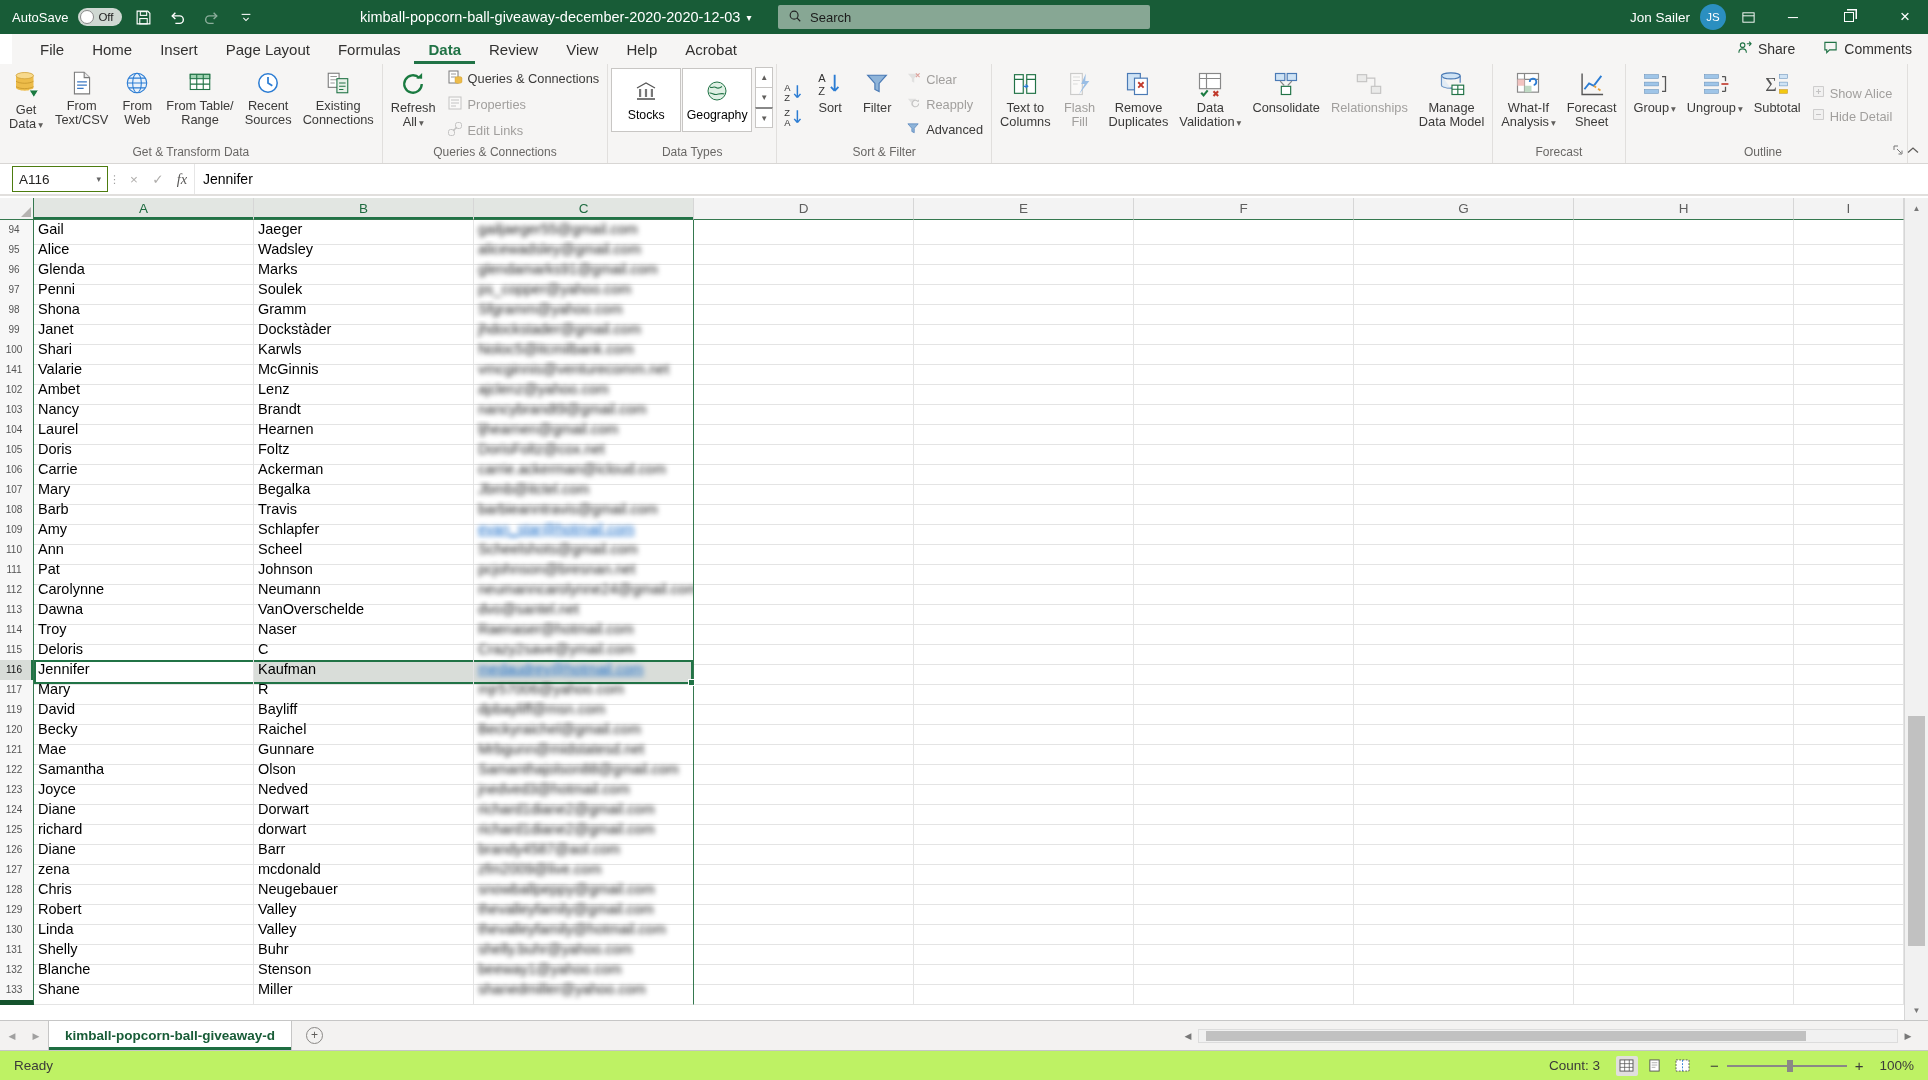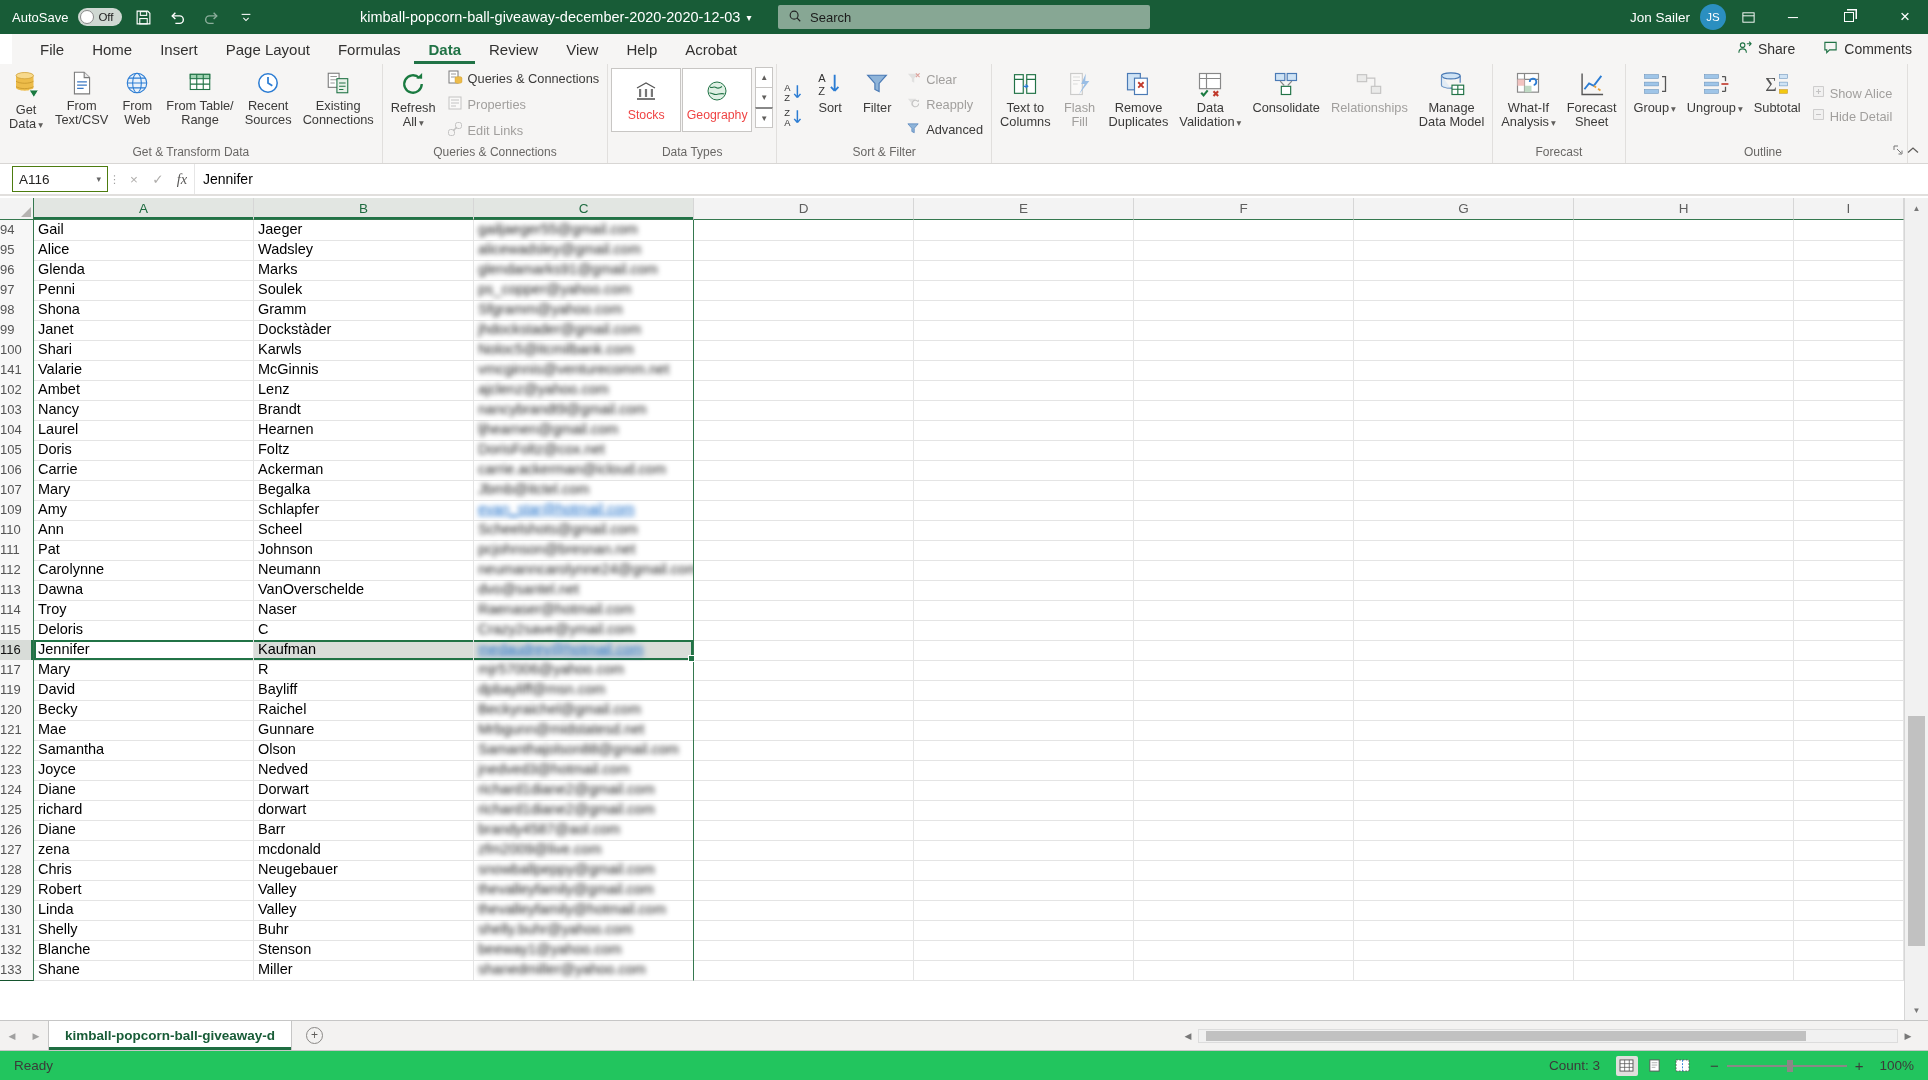--- a/index.html
+++ b/index.html
@@ -39,21 +39,21 @@
   .rg-label { font-size:12px; color:#696765; text-align:center; padding:1px 8px 4px; white-space:nowrap; }
   .rbtn { display:flex; flex-direction:column; align-items:center; justify-content:flex-start; padding:5px 5px 2px; font-size:12.8px; line-height:1.13; color:#3b3a39; text-align:center; border-radius:2px; min-width:46px; cursor:pointer; }
   .rbtn svg { flex:0 0 auto; margin-bottom:3px; }
   .lbl { white-space:pre-line; }
   .caret { font-size:9.5px; color:#605e5c; margin-left:2px; }
   .dis { color:#a19f9d !important; }
   .dis svg { opacity:.45; }
   .rcol { display:flex; flex-direction:column; justify-content:center; gap:3px; }
   .rsm { display:flex; align-items:center; gap:5px; font-size:12.8px; color:#3b3a39; padding:2px 5px; white-space:nowrap; cursor:pointer; border-radius:2px; }
   .mini { width:26px; height:22px; display:flex; align-items:center; justify-content:center; cursor:pointer; border-radius:2px; }
-  .tile { width:70px; height:64px; background:#fff; border:1px solid #c8c6c4; display:flex; flex-direction:column; align-items:center; justify-content:center; gap:2px; font-size:12.3px; color:#ef4444; margin-top:3px; cursor:pointer; }
+  .tile { width:70px; height:64px; background:#fff; border:1px solid #c8c6c4; display:flex; flex-direction:column; align-items:center; justify-content:center; gap:2px; font-size:12.3px; color:#000000; margin-top:3px; cursor:pointer; }
   .gal-arrows { display:flex; flex-direction:column; margin:3px 0 0 2px; }
   .gal-cell { width:18px; height:21px; border:1px solid #c8c6c4; background:#fff; display:flex; align-items:center; justify-content:center; font-size:8px; color:#605e5c; margin-top:-1px; cursor:pointer; }
   .launcher { position:absolute; right:3px; bottom:3px; cursor:pointer; }
   .collapse-ribbon { position:absolute; right:8px; bottom:4px; cursor:pointer; }
 
   
   .formulabar { position:absolute; top:164px; left:0; width:100%; height:32px; background:#fff; border-bottom:2px solid #e1dfdd; display:flex; align-items:center; }
   .namebox { width:96px; height:26px; margin-left:12px; border:1px solid #4d7c0f; background:#fff; display:flex; align-items:center; justify-content:space-between; padding:0 6px; font-size:13.5px; cursor:text; }
   .nb-caret { font-size:9px; color:#666; }
   .fb-handle { width:14px; display:flex; align-items:center; justify-content:center; color:#a0a0a0; font-size:11px; letter-spacing:1px; }
@@ -64,21 +64,21 @@
   
   :root { --cols: 34px 220px 220px 220px 220px 220px 220px 220px 220px 110px; }
   .sheet { position:absolute; top:198px; left:0; width:1904px; background:#fff; }
   #col-headers { display:grid; grid-template-columns:var(--cols); height:22px; }
   .corner { background:#f3f3f3; border-right:1px solid #35784f; border-bottom:1px solid #35784f; position:relative; cursor:pointer; }
   .corner::after { content:""; position:absolute; right:2px; bottom:2px; border-left:10px solid transparent; border-bottom:10px solid #b5b3b1; }
   .colh { font-size:13.5px; color:#5f5f5f; text-align:center; line-height:21px; background:#f3f3f3; border-right:1px solid #d6d6d6; border-bottom:1px solid #35784f; cursor:pointer; }
   .colh.selc { background:#e2e6e2; color:#1e6b40; box-shadow:inset 0 -2px 0 #217346; }
   #grid-rows { position:relative; }
   .grow { display:grid; grid-template-columns:var(--cols); height:20px; }
-  .rownum { background:#f7f7f7; border-right:1px solid #35784f; border-bottom:1px solid #14532d; font-size:13px; color:#555; text-align:left; padding-right:5px; line-height:20px; cursor:pointer; }
+  .rownum { background:#f7f7f7; border-right:1px solid #35784f; border-bottom:5px solid #14532d; font-size:10px; color:#555; text-align:center; padding-right:5px; line-height:20px; cursor:pointer; }
   .rownum.selrn { background:#d8dcd8; color:#111; box-shadow:inset -2px 0 0 #217346; }
   .cell { border-right:1px solid #e4e4e4; border-bottom:1px solid #e4e4e4; font-size:14.5px; color:#000; padding-left:4px; line-height:19px; white-space:nowrap; overflow:hidden; cursor:cell; }
   .cC { border-right:1px solid #35784f; }
   .cA.act { background:#fff; box-shadow:inset 2px 0 0 #217346, inset 0 2px 0 #217346, inset 0 -2px 0 #217346; }
   .cB.selcell { background:#d9ddd9; box-shadow:inset 0 2px 0 #217346, inset 0 -2px 0 #217346; }
   .cC.selcell { background:#d9ddd9; box-shadow:inset -2px 0 0 #217346, inset 0 2px 0 #217346, inset 0 -2px 0 #217346; position:relative; overflow:visible; }
   .fill-handle { position:absolute; right:-2px; bottom:-2px; width:7px; height:7px; background:#217346; border:1px solid #fff; z-index:5; }
   .email { filter:blur(2.4px); color:#222; }
   .email.link { color:#0b63c5; text-decoration:underline; }
 
@@ -92,21 +92,21 @@
   .sheettabs { position:absolute; top:1020px; left:0; width:100%; height:30px; background:#f3f2f1; border-top:1px solid #c6c6c6; display:flex; align-items:center; }
   .nav-arrow { width:24px; text-align:center; font-size:9px; color:#a0a0a0; cursor:pointer; }
   .sheettab { height:29px; display:flex; align-items:center; padding:0 16px; background:#fff; color:#185c37; font-weight:700; font-size:13.5px; border-right:1px solid #c6c6c6; border-left:1px solid #c6c6c6; box-shadow:inset 0 -3px 0 #1e6e41; cursor:pointer; white-space:nowrap; }
   .newsheet { width:17px; height:17px; border:1px solid #8a8886; border-radius:50%; color:#5f5d5b; font-size:12px; line-height:15px; text-align:center; margin-left:14px; cursor:pointer; }
   .hscroll { position:absolute; right:10px; top:4px; width:740px; height:22px; display:flex; align-items:center; }
   .hs-arrow { width:20px; text-align:center; font-size:9px; color:#787878; cursor:pointer; }
   .hs-track { flex:1; height:14px; background:#f1f1f1; border:1px solid #dcdcdc; position:relative; }
   .hs-thumb { position:absolute; left:1%; top:1px; bottom:1px; width:86%; background:#c1c1c1; cursor:grab; }
 
   
-  .statusbar { position:absolute; top:1050px; left:0; width:100%; height:30px; background:#22c55e; border-top:1px solid #c6c6c6; display:flex; align-items:center; font-size:13.5px; color:#3b3a39; }
+  .statusbar { position:absolute; top:1050px; left:0; width:100%; height:30px; background:#bef264; border-top:1px solid #c6c6c6; display:flex; align-items:center; font-size:13.5px; color:#3b3a39; }
   .sb-ready { padding-left:14px; }
   .sb-right { margin-left:auto; display:flex; align-items:center; gap:16px; padding-right:14px; }
   .viewicons { display:flex; align-items:center; gap:6px; }
   .viewicon { width:22px; height:20px; display:flex; align-items:center; justify-content:center; cursor:pointer; border-radius:2px; }
   .viewicon.sel { background:#e1dfdd; }
   .zoomer { display:flex; align-items:center; gap:8px; }
   .zoom-track { width:120px; height:2px; background:#8a8886; position:relative; }
   .zoom-thumb { position:absolute; left:50%; top:-5px; width:6px; height:12px; background:#8a8886; cursor:grab; }
   .zoom-sign { font-size:15px; color:#3b3a39; cursor:pointer; }
 </style>
@@ -744,20 +744,32 @@
           <div class="cell cB">Begalka</div>
           <div class="cell cC"><span class="email">Jbmb@itctel.com</span></div>
           <div class="cell"></div>
           <div class="cell"></div>
           <div class="cell"></div>
           <div class="cell"></div>
           <div class="cell"></div>
           <div class="cell"></div>
         </div>
         <div class="grow">
+          <div class="rownum">108</div>
+          <div class="cell cA">Barb</div>
+          <div class="cell cB">Travis</div>
+          <div class="cell cC"><span class="email">barbieanntravis@gmail.com</span></div>
+          <div class="cell"></div>
+          <div class="cell"></div>
+          <div class="cell"></div>
+          <div class="cell"></div>
+          <div class="cell"></div>
+          <div class="cell"></div>
+        </div>
+        <div class="grow">
           <div class="rownum">109</div>
           <div class="cell cA">Amy</div>
           <div class="cell cB">Schlapfer</div>
           <div class="cell cC"><span class="email link">evan_star@hotmail.com</span></div>
           <div class="cell"></div>
           <div class="cell"></div>
           <div class="cell"></div>
           <div class="cell"></div>
           <div class="cell"></div>
           <div class="cell"></div>

